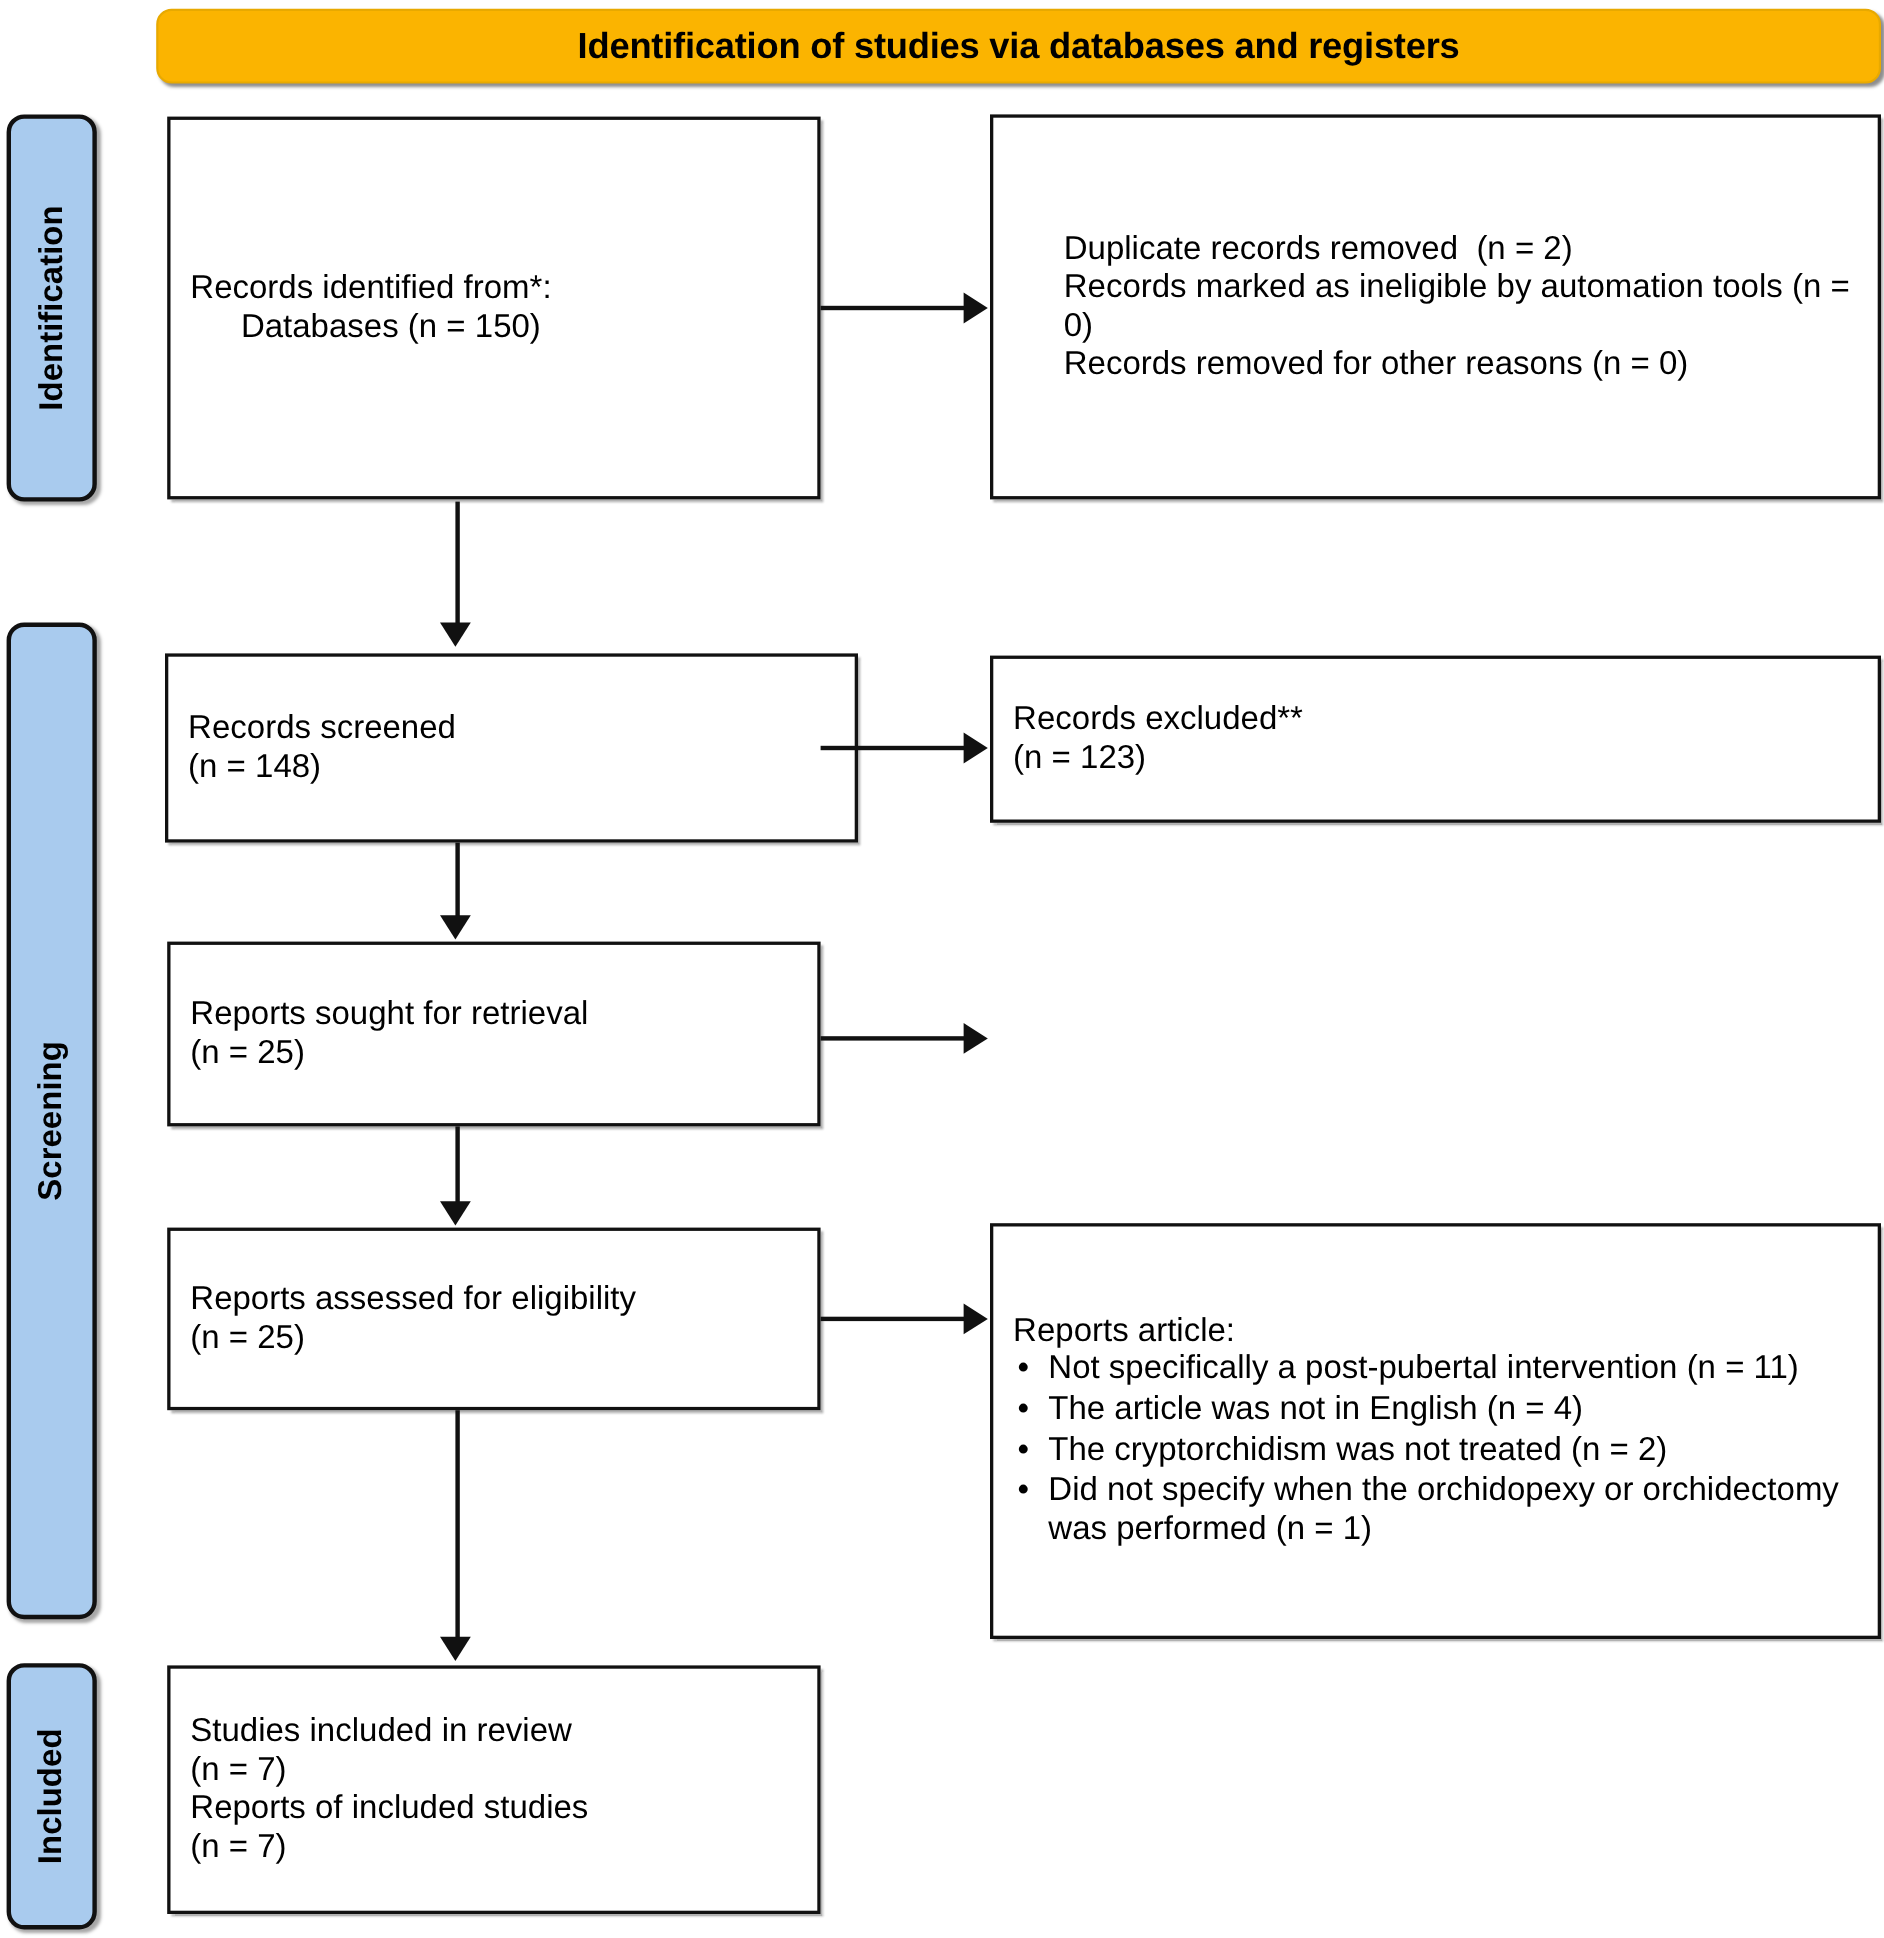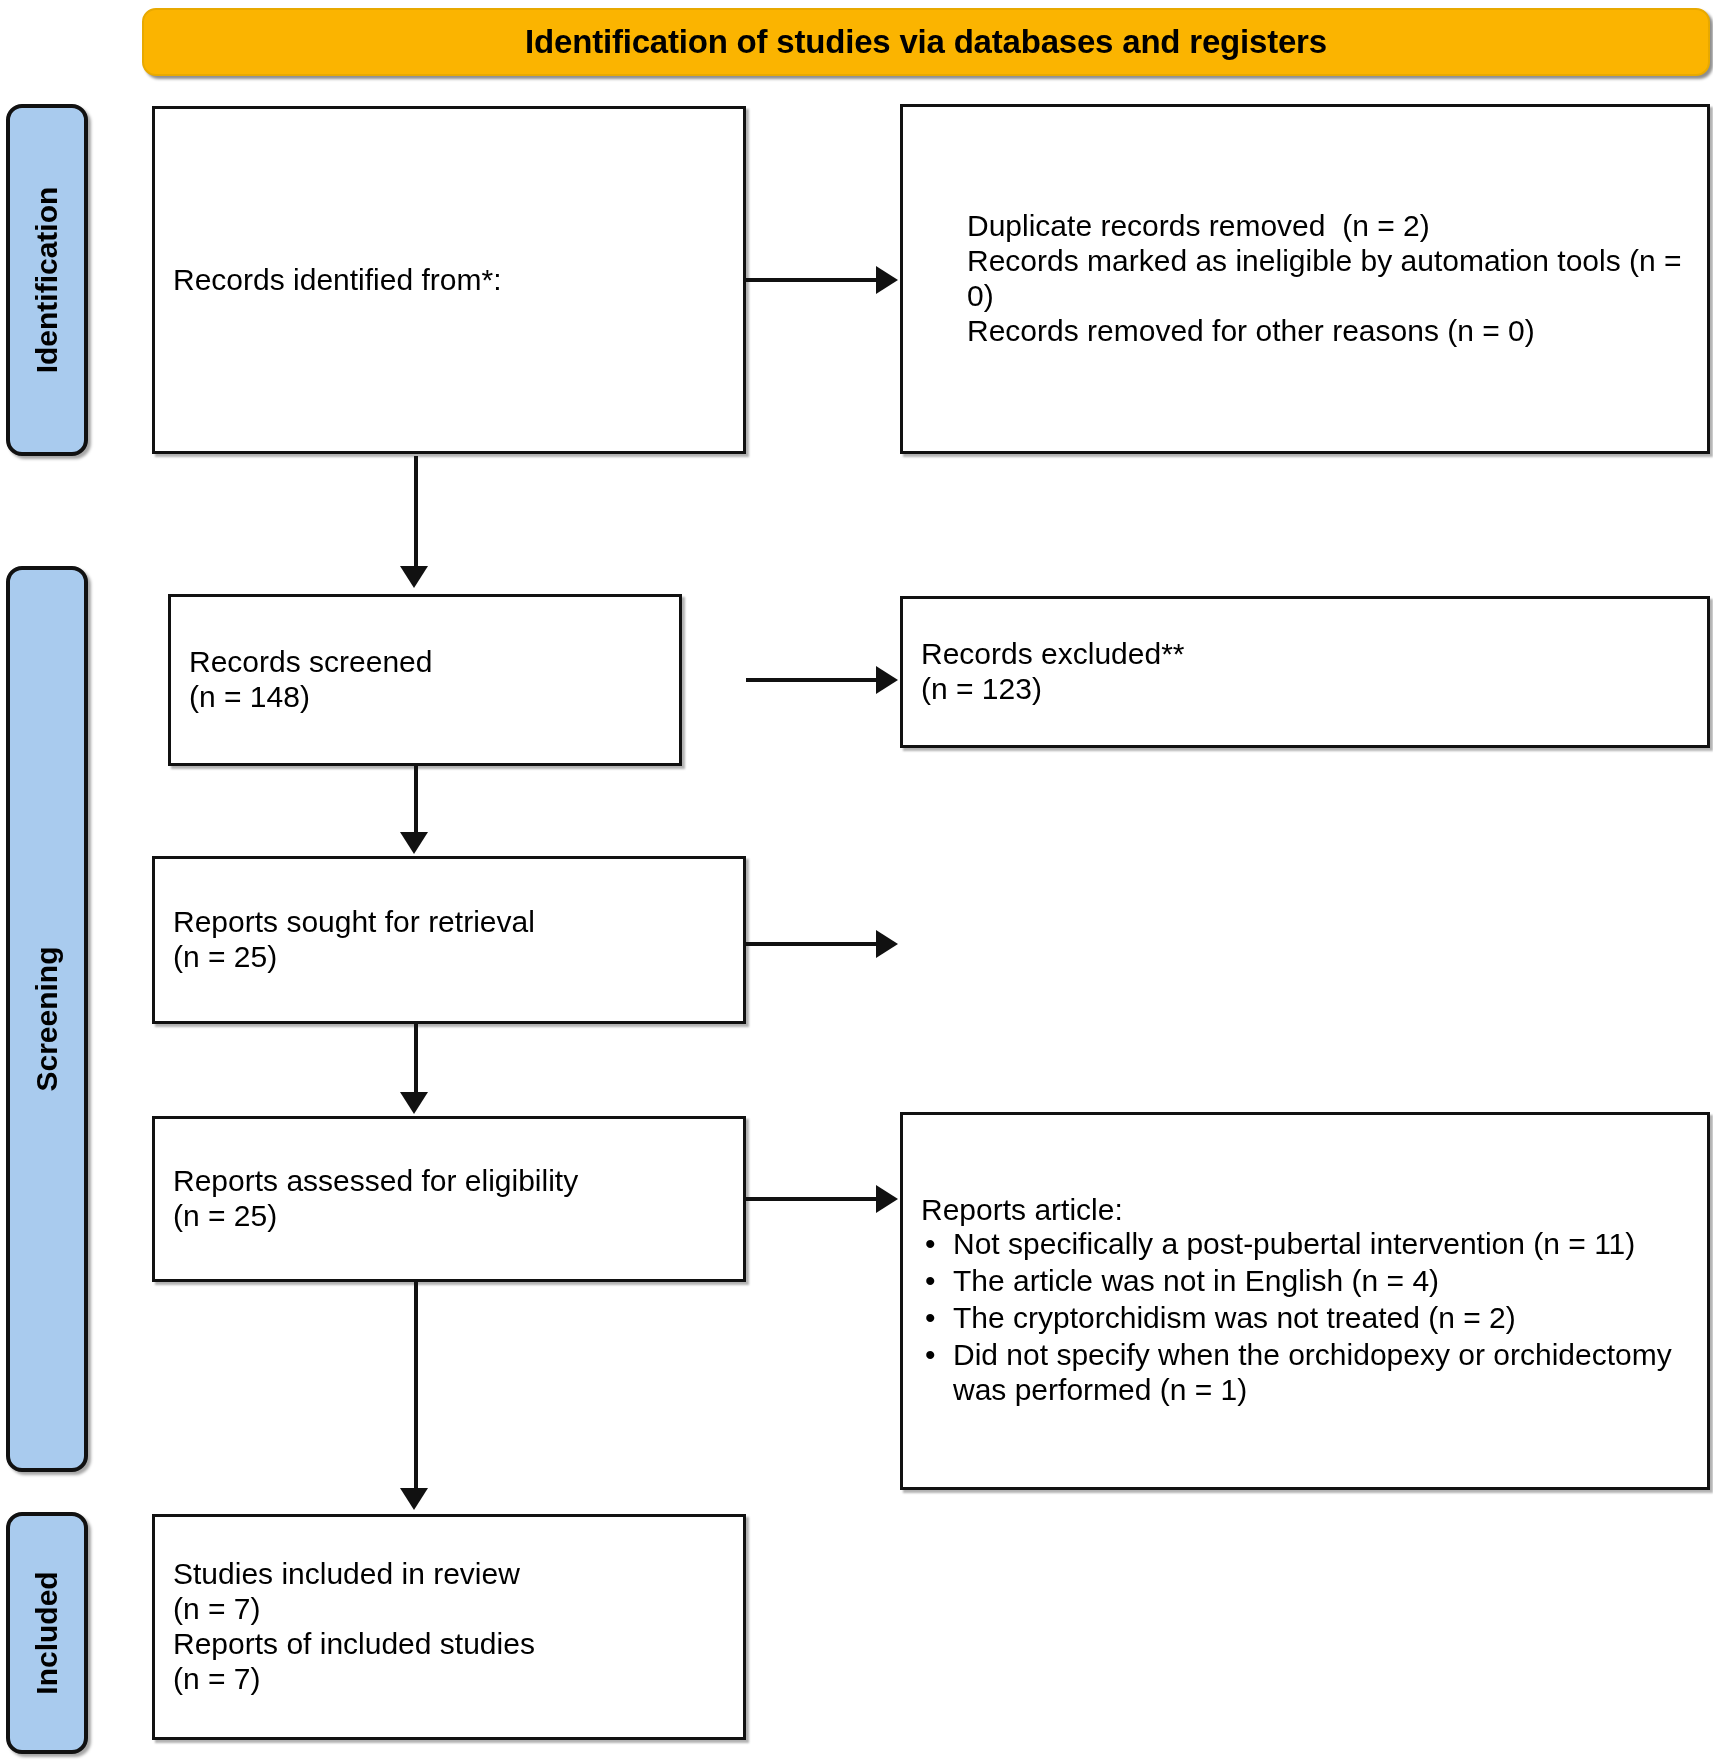--- a/index.html
+++ b/index.html
@@ -96,21 +96,21 @@
   }
   .bullets li::before {
     content: "\2022";
     position: absolute;
     left: 4px;
     top: 0;
   }
 
   
   #box-identified       { left: 152px; top: 106px;  width: 594px; height: 348px; }
-  #box-screened         { left: 168px; top: 594px;  width: 514px; height: 172px; }
+  #box-screened         { left: 150px; top: 594px;  width: 630px; height: 172px; }
   #box-sought           { left: 152px; top: 856px;  width: 594px; height: 168px; }
   #box-assessed         { left: 152px; top: 1116px; width: 594px; height: 166px; }
   #box-included         { left: 152px; top: 1514px; width: 594px; height: 226px; }
 
   
   #box-removed          { left: 900px; top: 104px;  width: 810px; height: 350px; }
   #box-records-excluded { left: 900px; top: 596px;  width: 810px; height: 152px; }
   #box-not-retrieved    { left: 900px; top: 864px;  width: 810px; height: 162px; }
   #box-reports-excluded { left: 900px; top: 1112px; width: 810px; height: 378px; }
 
@@ -171,20 +171,21 @@
   </div>
   <div class="stage-bar" id="stage-screening">
     <span class="stage-label">Screening</span>
   </div>
   <div class="stage-bar" id="stage-included">
     <span class="stage-label">Included</span>
   </div>
 
   <div class="flow-box" id="box-identified">
     <div class="line">Records identified from*:</div>
+    <div class="line indent">Databases (n = 150)</div>
   </div>
 
   <div class="flow-box" id="box-removed">
     <div class="line indent">Duplicate records removed  (n = 2)</div>
     <div class="line indent">Records marked as ineligible by automation tools (n = 0)</div>
     <div class="line indent">Records removed for other reasons (n = 0)</div>
   </div>
 
   <div class="flow-box" id="box-screened">
     <div class="line">Records screened</div>

